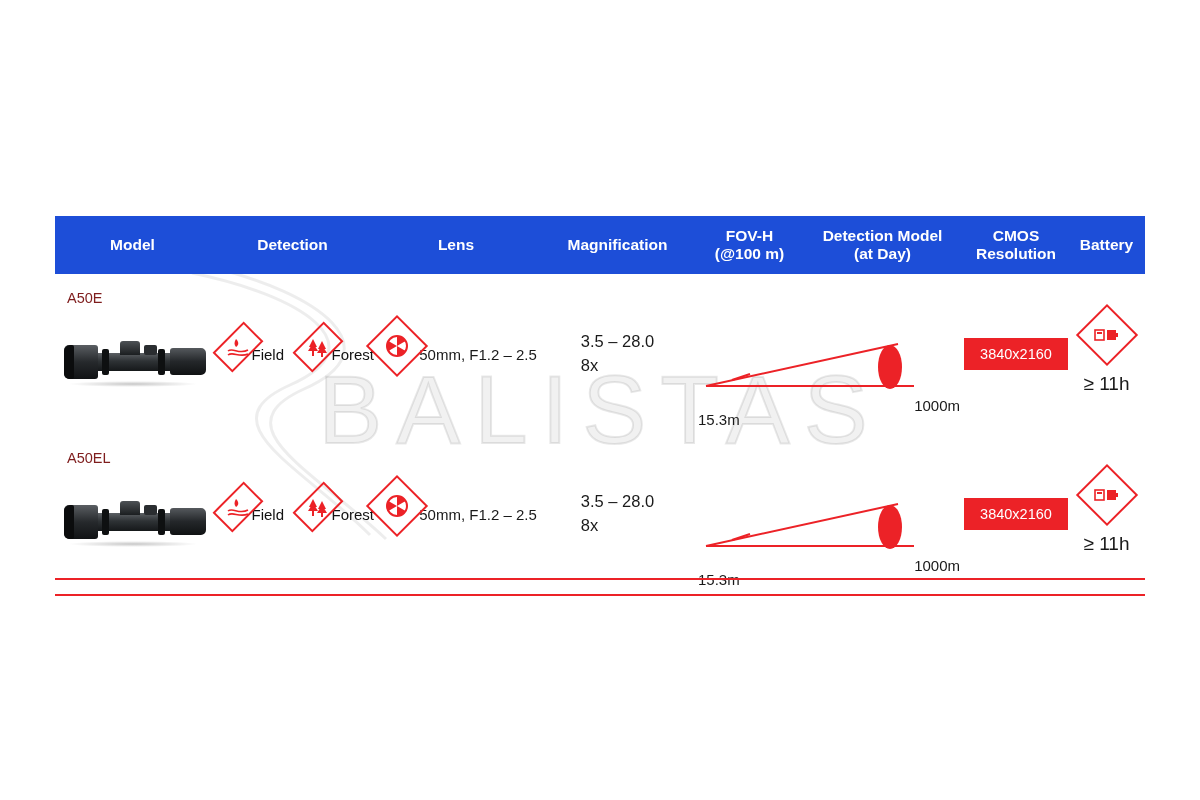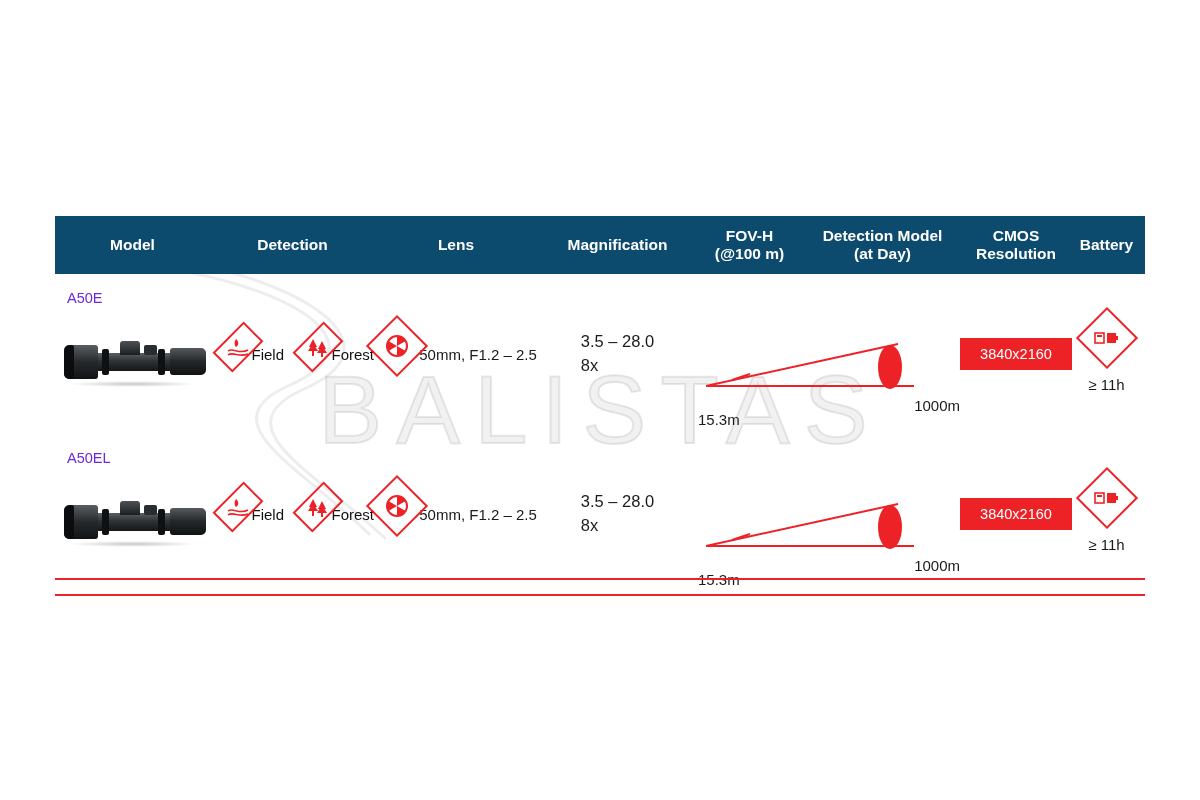--- a/index.html
+++ b/index.html
@@ -49,21 +49,21 @@
   
   .table {
     position: absolute;
     left: 55px;
     top: 216px;
     width: 1090px;
     z-index: 6;
   }
   .thead {
     display: flex;
-    background: #0c4a6e;
+    background: #1d4ed8;
     height: 58px;
     align-items: center;
   }
   .th {
     color: #ffffff;
     font-weight: bold;
     font-size: 15.5px;
     text-align: center;
     line-height: 1.15;
     padding: 0 2px;
@@ -92,21 +92,21 @@
     align-items: center;
     justify-content: center;
   }
 
   
   .model-label {
     position: absolute;
     top: 16px;
     left: 12px;
     font-size: 14.5px;
-    color: #6d28d9;
+    color: #7f1d1d;
   }
   .scope {
     position: relative;
     width: 150px;
     height: 52px;
     margin-top: 18px;
   }
   .scope .tube {
     position: absolute;
     left: 28px; top: 16px;
@@ -228,32 +228,32 @@
     position: absolute;
     right: 4px; bottom: 20px;
     font-size: 15px;
   }
 
   .cmos-badge {
     background: #ec2227;
     color: #ffffff;
     font-size: 14.5px;
     padding: 8px 10px;
-    width: 112px;
+    width: 104px;
     text-align: center;
     box-sizing: border-box;
   }
 
   .batt-wrap {
     display: flex;
     flex-direction: column;
     align-items: center;
   }
   .batt-wrap .diamond { margin-bottom: 16px; }
-  .batt-text { font-size: 15px; }
+  .batt-text { font-size: 19px; }
 
   .row-divider {
     position: absolute;
     left: 0;
     width: 1090px;
     height: 1.5px;
     background: #ec2227;
   }
 
   svg { display: block; }

